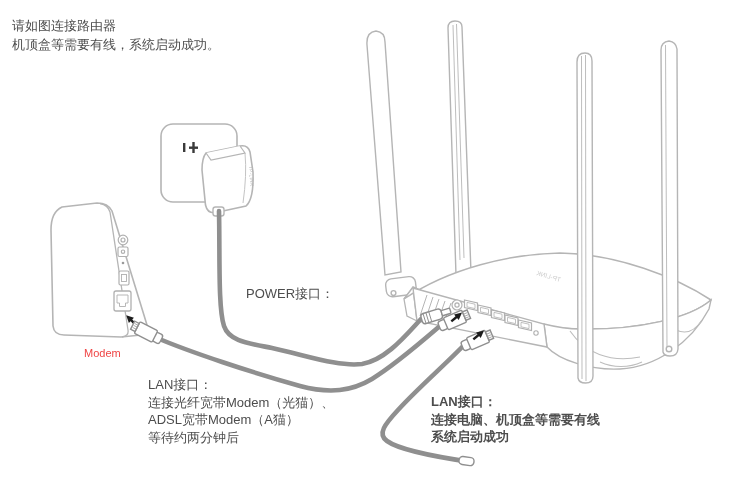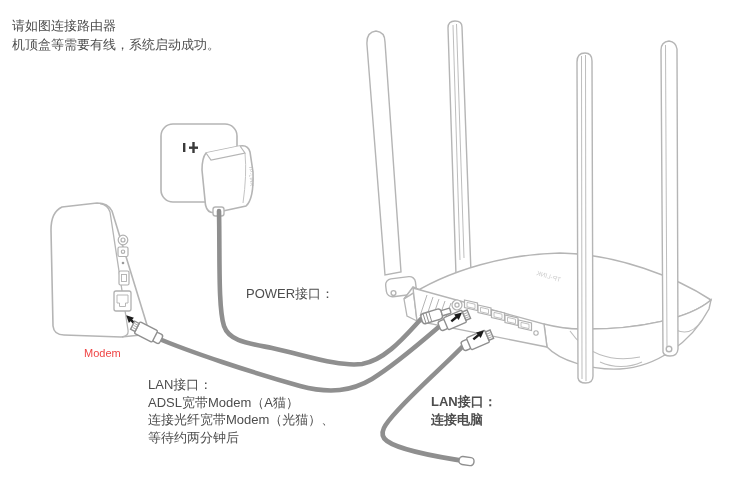--- a/index.html
+++ b/index.html
@@ -165,25 +165,26 @@
     <div>请如图连接路由器</div>
     <div>机顶盒等需要有线，系统启动成功。</div>
   </div>
 
   <div class="txt callout callout-power">
     <div>POWER接口：</div>
   </div>
 
   <div class="txt callout callout-wan">
     <div>LAN接口：</div>
+    <div>连接光纤宽带Modem（光猫）、</div>
     <div>ADSL宽带Modem（A猫）</div>
-    <div>连接光纤宽带Modem（光猫）、</div>
     <div>等待约两分钟后</div>
   </div>
 
   <div class="txt callout callout-lan">
     <div>LAN接口：</div>
-    <div>连接电脑</div>
+    <div>连接电脑、机顶盒等需要有线</div>
+    <div>系统启动成功</div>
   </div>
 
   <div class="txt modem-label">Modem</div>
 
 </div>
 
 </body></html>

